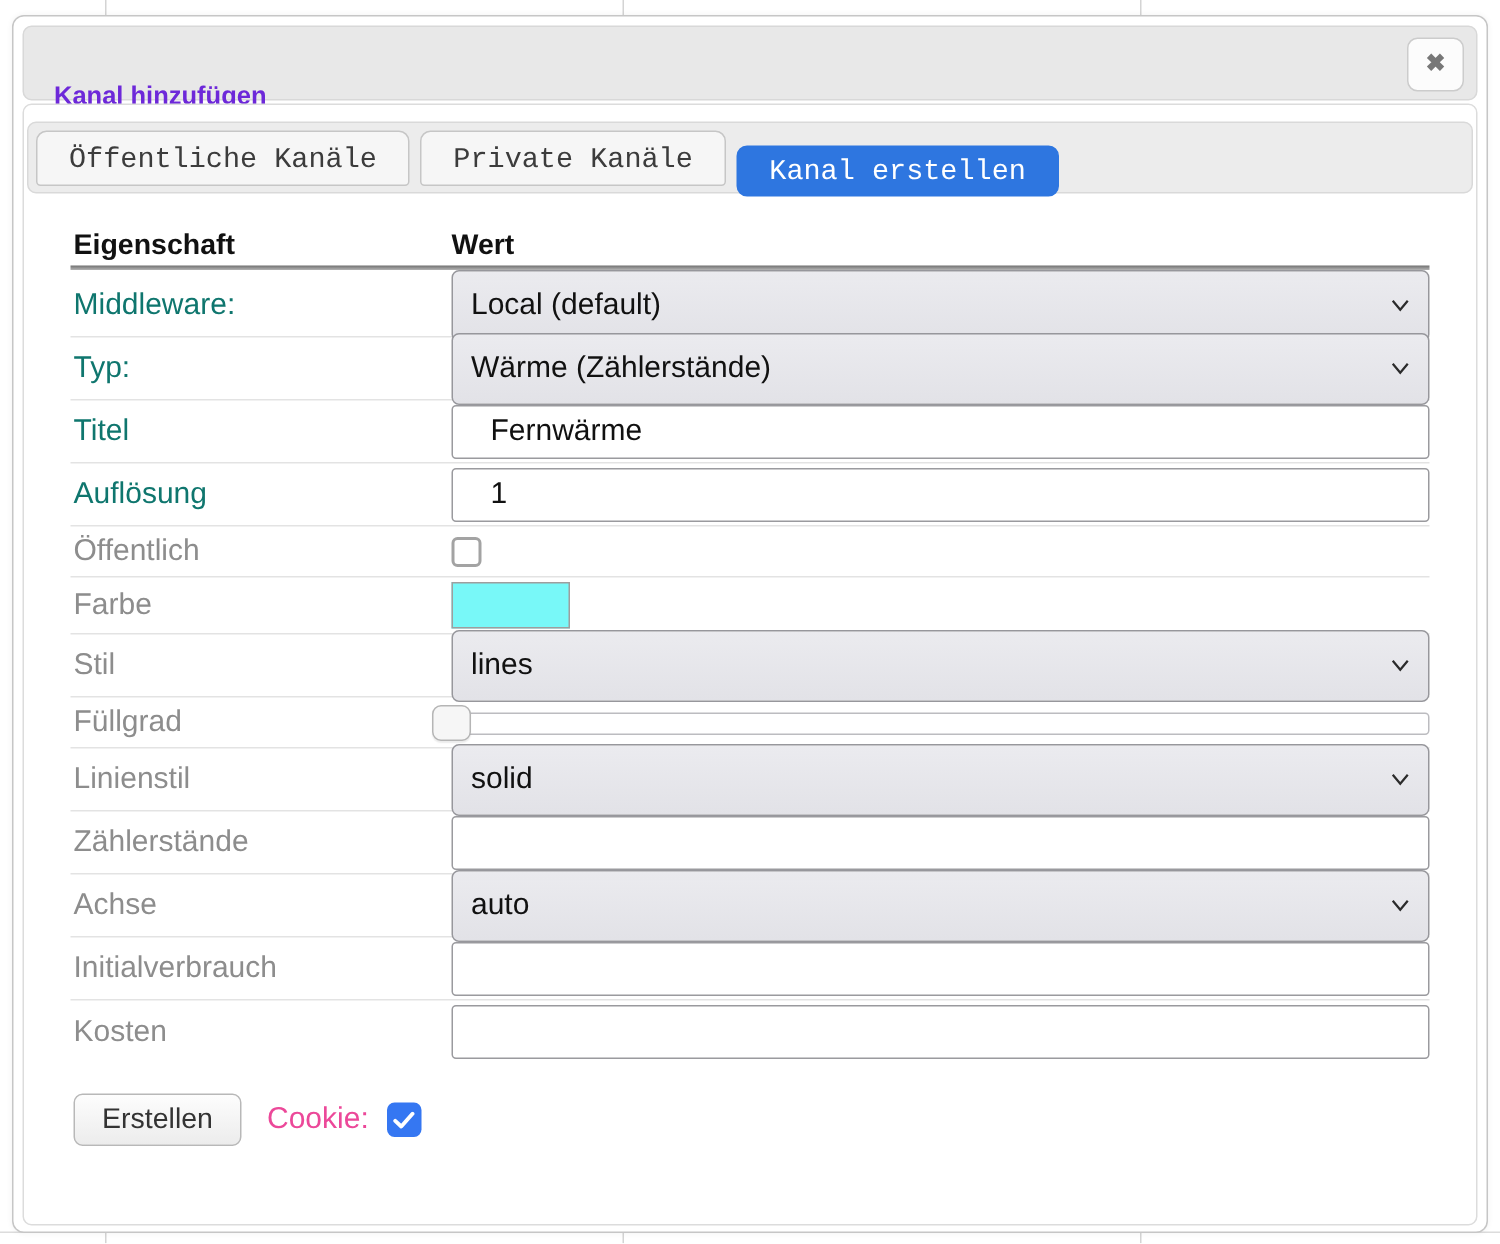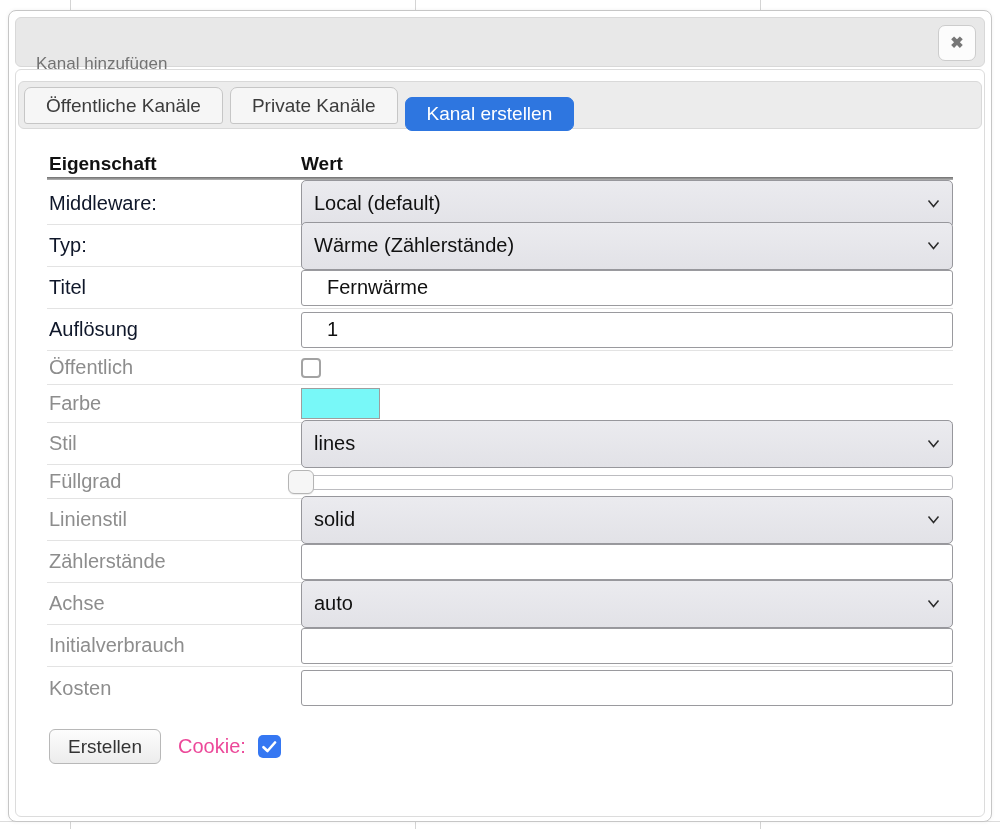--- a/index.html
+++ b/index.html
@@ -8,52 +8,52 @@
 
   
   .bg-vline{position:absolute;top:0;bottom:0;width:1px;background:#d4d4d4;z-index:0;}
   .bg-hline{position:absolute;left:0;right:0;top:821px;height:1px;background:#dcdcdc;z-index:0;}
 
   
   .dialog{position:absolute;left:8px;top:10px;width:982px;height:810px;background:#fff;
           border:1px solid #c6c6c6;border-radius:8px;z-index:2;box-shadow:0 0 4px rgba(0,0,0,.06);}
   .titlebar{position:absolute;left:6px;right:6px;top:6px;height:48px;background:#e8e8e8;
             border:1px solid #d8d8d8;border-radius:6px;display:flex;align-items:center;}
-  .title{font-size:17px;font-weight:normal;color:#737373;padding-left:20px;margin-top:44px;}
+  .title{font-size:17px;font-weight:bold;color:#6d28d9;padding-left:20px;margin-top:44px;}
   .close-btn{position:absolute;right:8px;top:7px;width:36px;height:34px;background:#fcfcfc;
              border:1px solid #ccc;border-radius:7px;display:flex;align-items:center;justify-content:center;
              cursor:pointer;}
   .close-btn span{color:#777;font-size:16px;font-weight:bold;line-height:1;}
 
   .content{position:absolute;left:6px;right:6px;top:58px;height:746px;background:#fff;
            border:1px solid #dcdcdc;border-radius:6px;}
 
   
   .tabbar{position:absolute;left:2px;right:2px;top:11px;height:48px;background:#ececec;
           border:1px solid #d9d9d9;border-radius:6px;display:flex;align-items:flex-end;
           padding-left:5px;box-sizing:border-box;gap:7px;}
   .tab{display:flex;align-items:center;height:37px;margin-bottom:4px;padding:0 21px;
        background:#f6f6f6;border:1px solid #c6c6c6;border-radius:7px 7px 3px 3px;
-       font-size:19px;color:#3c3c3c;cursor:pointer;box-sizing:border-box;white-space:nowrap;}
+       font-size:19px;color:#3c3c3c;cursor:pointer;box-sizing:border-box;white-space:nowrap;font-family:Liberation Mono, monospace;}
   .tab.active{height:34px;margin-bottom:-3px;background:#2e76e0;border-color:#2e76e0;
               color:#ffffff;border-radius:7px;}
 
   
   .form{position:absolute;left:31px;top:81px;width:906px;}
   .form-header{display:flex;height:26px;align-items:center;}
   .form-header span{font-size:19px;font-weight:bold;color:#111;}
   .fh-prop{width:254px;padding-left:2px;box-sizing:border-box;}
   .header-rule{height:3px;background:linear-gradient(180deg,#6f6f6f,#b4b4b4);margin-bottom:3px;}
 
   .row{display:flex;align-items:center;height:42px;border-bottom:1px solid #e3e3e3;box-sizing:border-box;}
   .row:last-of-type{border-bottom:none;}
   .row.type-checkbox{height:34px;}
   .row.type-color{height:38px;}
   .row.type-slider{height:34px;}
-  .lbl{width:254px;padding-left:2px;box-sizing:border-box;font-size:20px;color:#0f172a;
+  .lbl{width:254px;padding-left:2px;box-sizing:border-box;font-size:20px;color:#0f766e;
        white-space:nowrap;overflow:hidden;}
   .lbl.muted{color:#8d8d8d;}
   .ctrl{flex:1;display:flex;align-items:center;position:relative;}
 
   .sel{width:100%;height:48px;background:linear-gradient(180deg,#ebebef,#e2e2e7);
        border:1px solid #97979c;border-radius:5px;display:flex;align-items:center;
        box-sizing:border-box;padding:0 12px;font-size:20px;color:#111;cursor:pointer;}
   .sel .sel-txt{flex:1;white-space:nowrap;overflow:hidden;}
   .sel svg{flex:none;}
 

